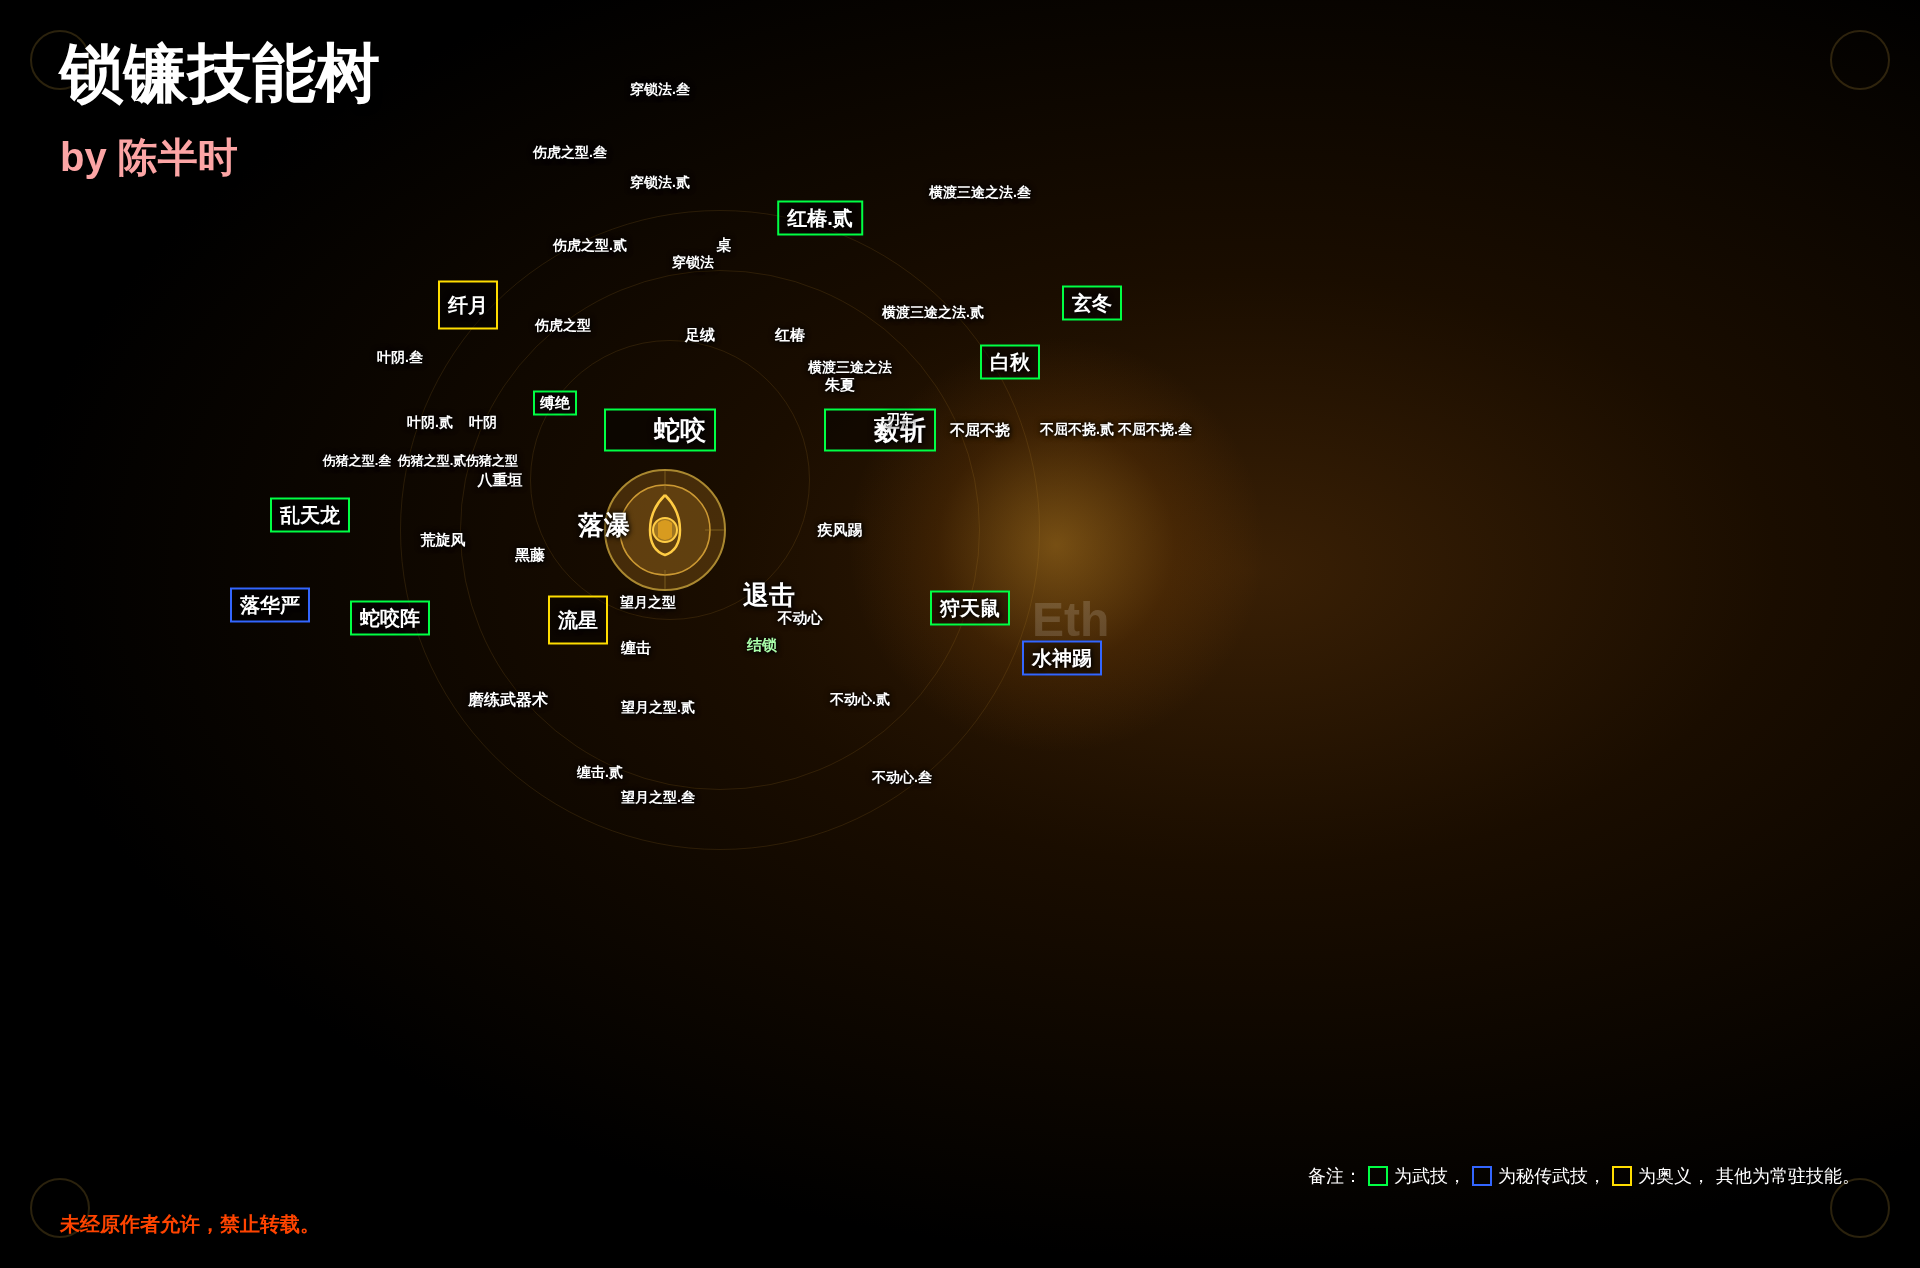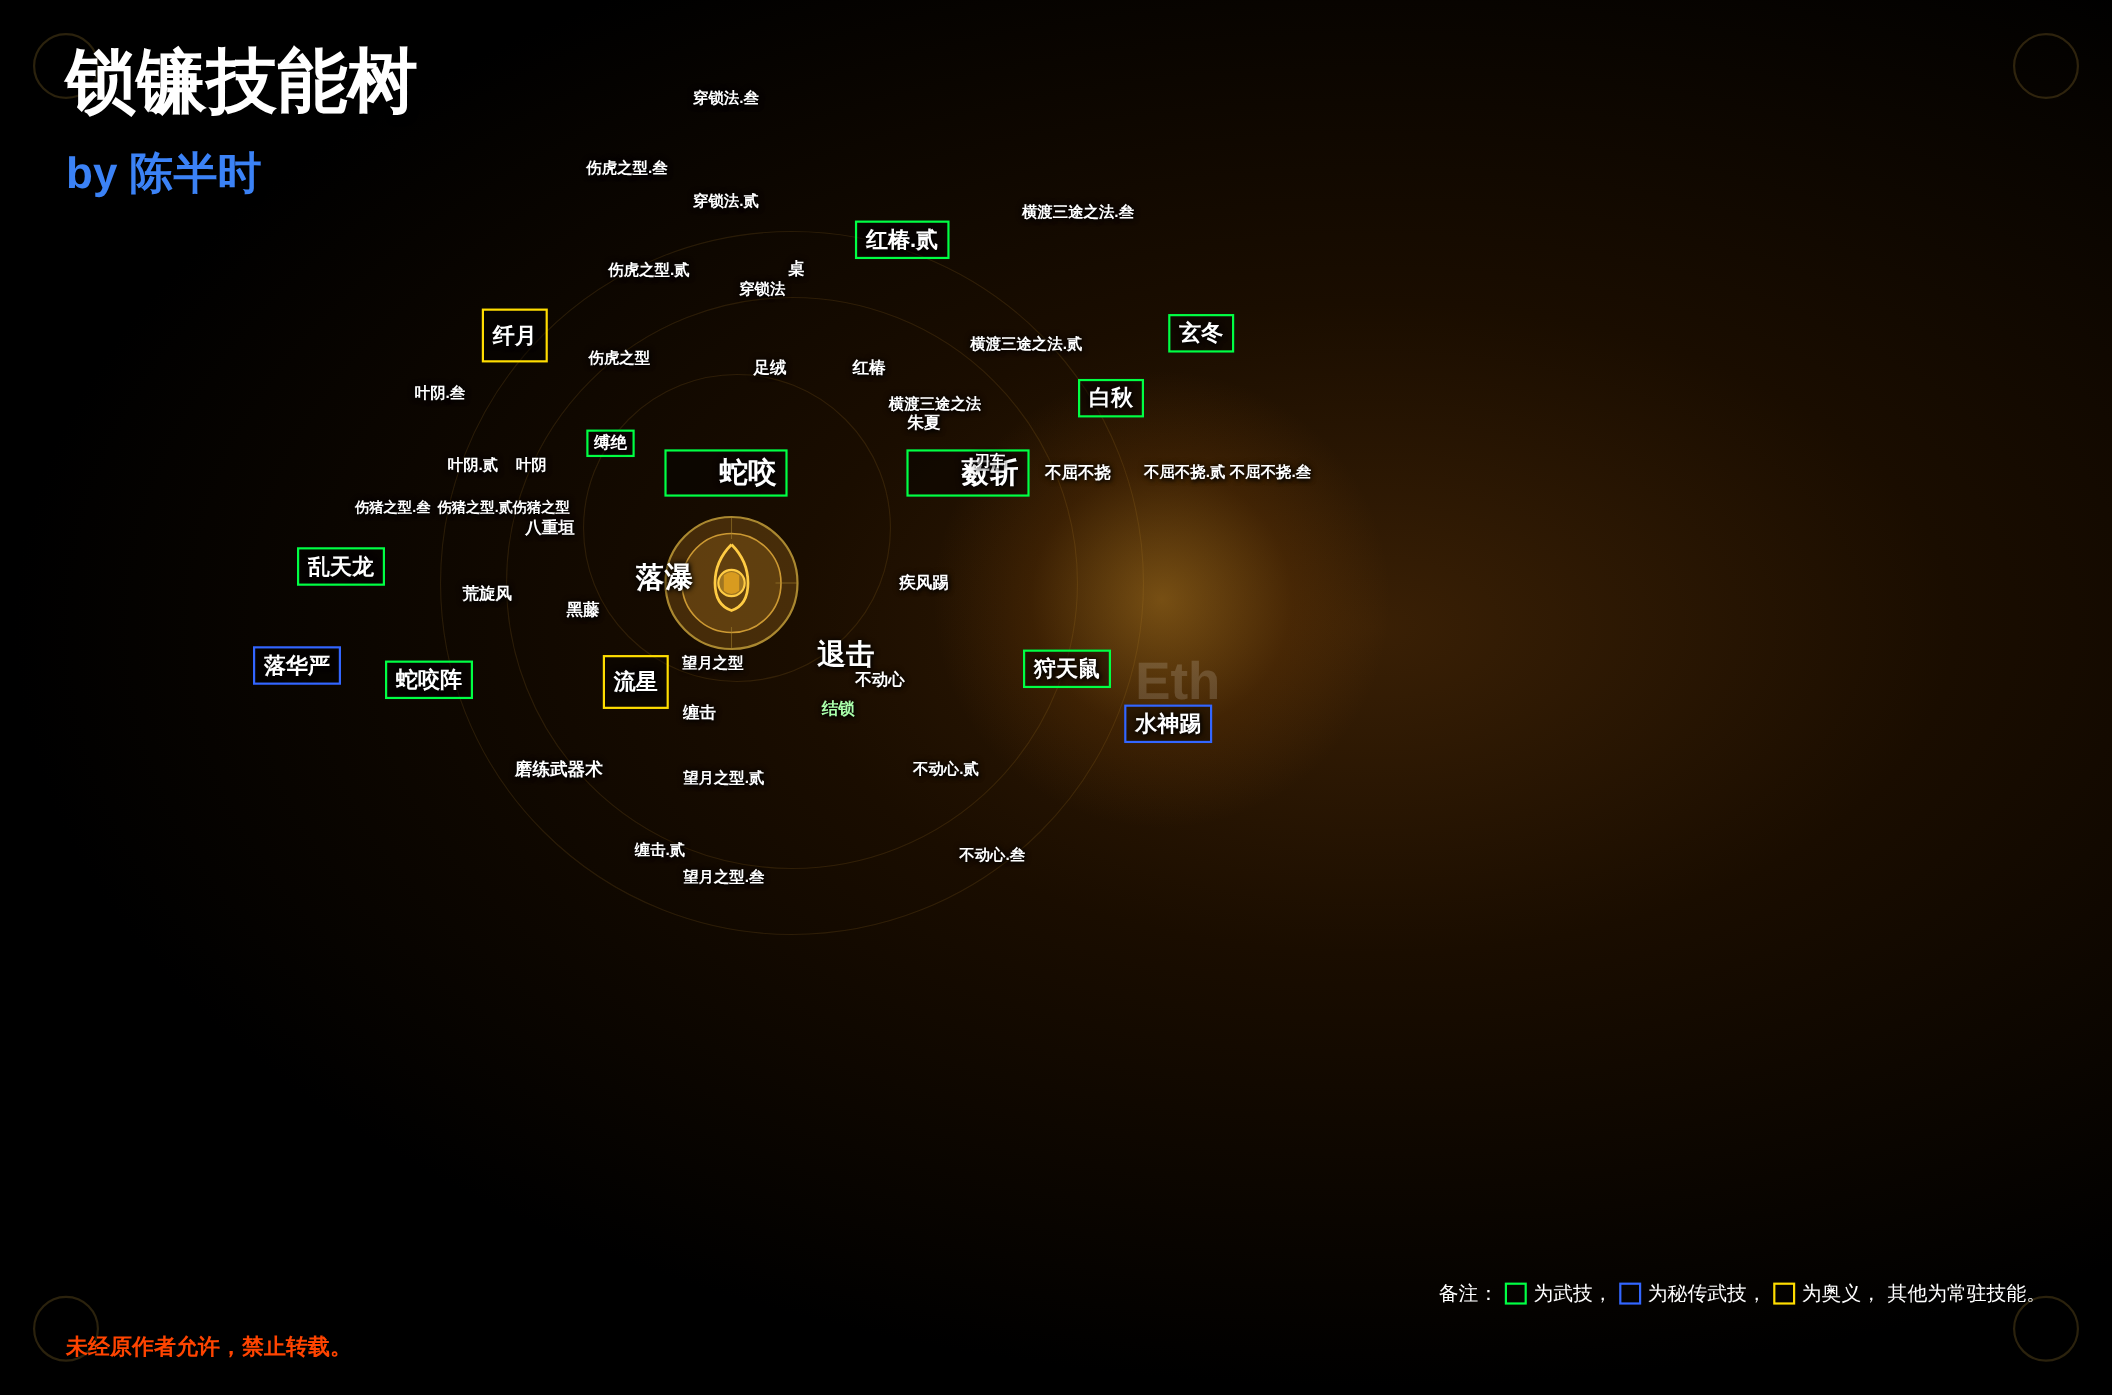--- a/index.html
+++ b/index.html
@@ -47,21 +47,21 @@
       left: 60px;
       color: #fff;
       font-size: 64px;
       font-weight: bold;
       text-shadow: 2px 2px 8px rgba(0,0,0,0.8);
     }
     #subtitle {
       position: absolute;
       top: 130px;
       left: 60px;
-      color: #3b82f6;
+      color: #fca5a5;
       font-size: 40px;
       font-weight: bold;
       text-shadow: 2px 2px 8px rgba(0,0,0,0.8);
     }
 
     
     .node {
       position: absolute;
       color: #fff;
       font-size: 15px;

